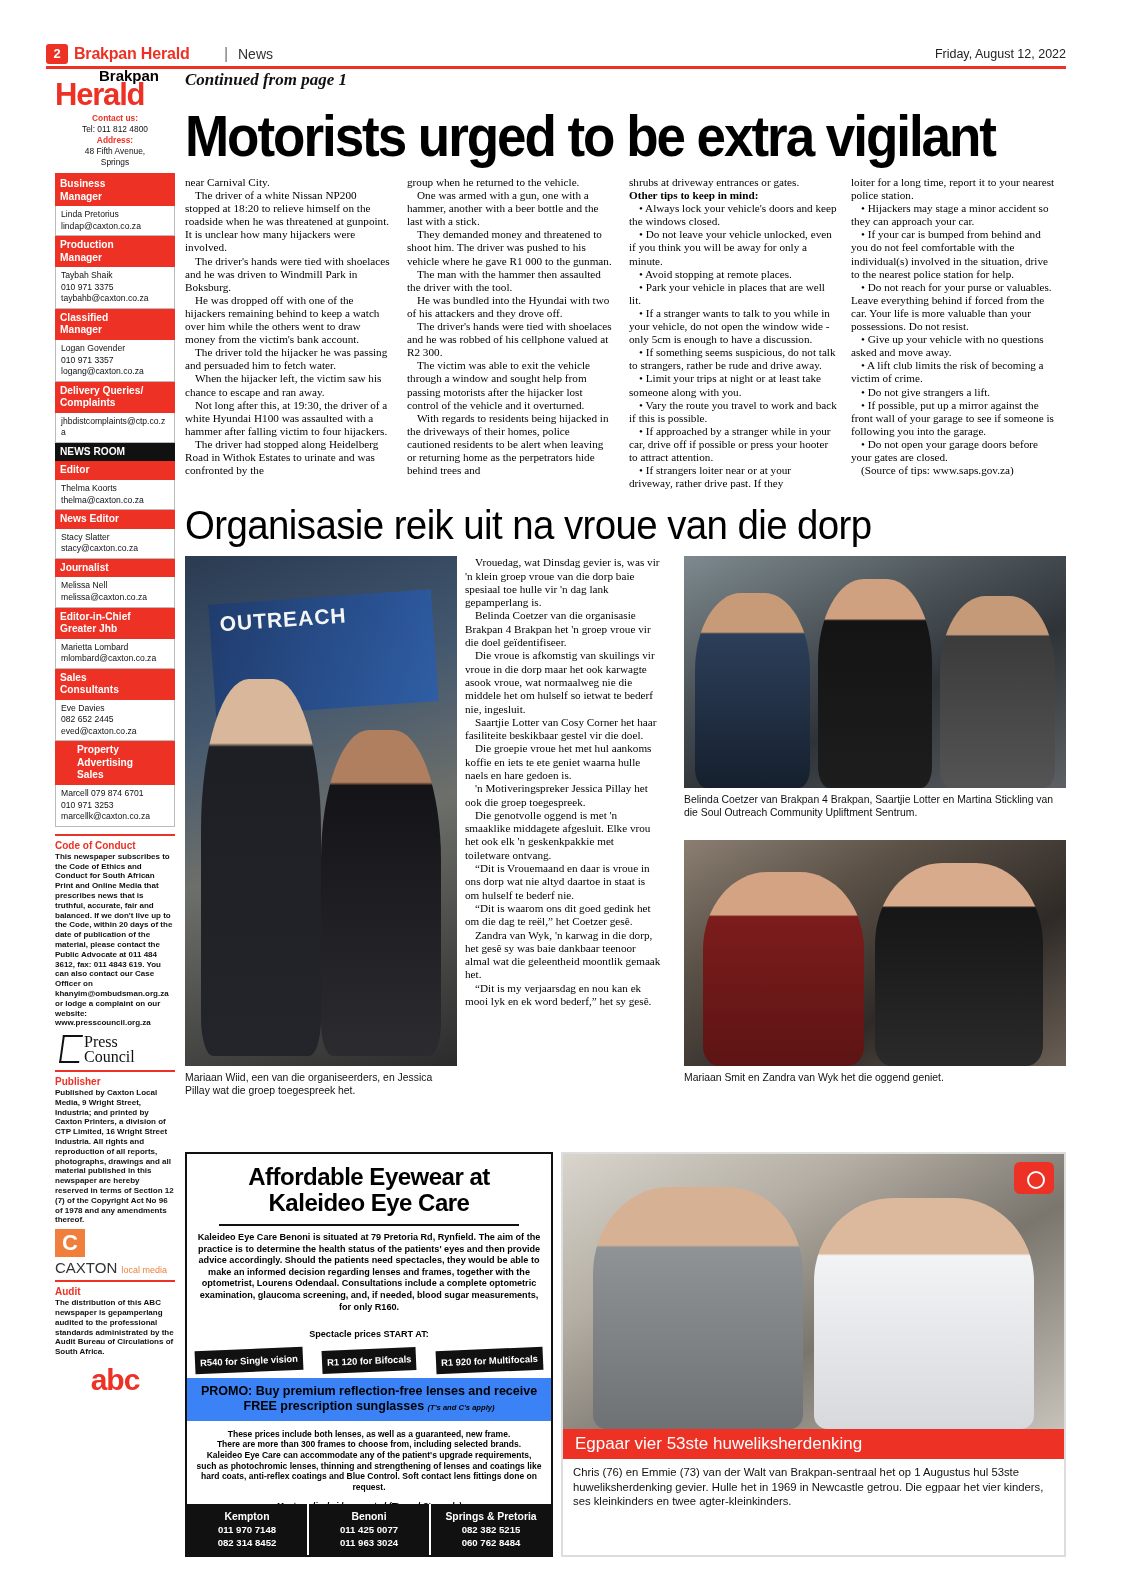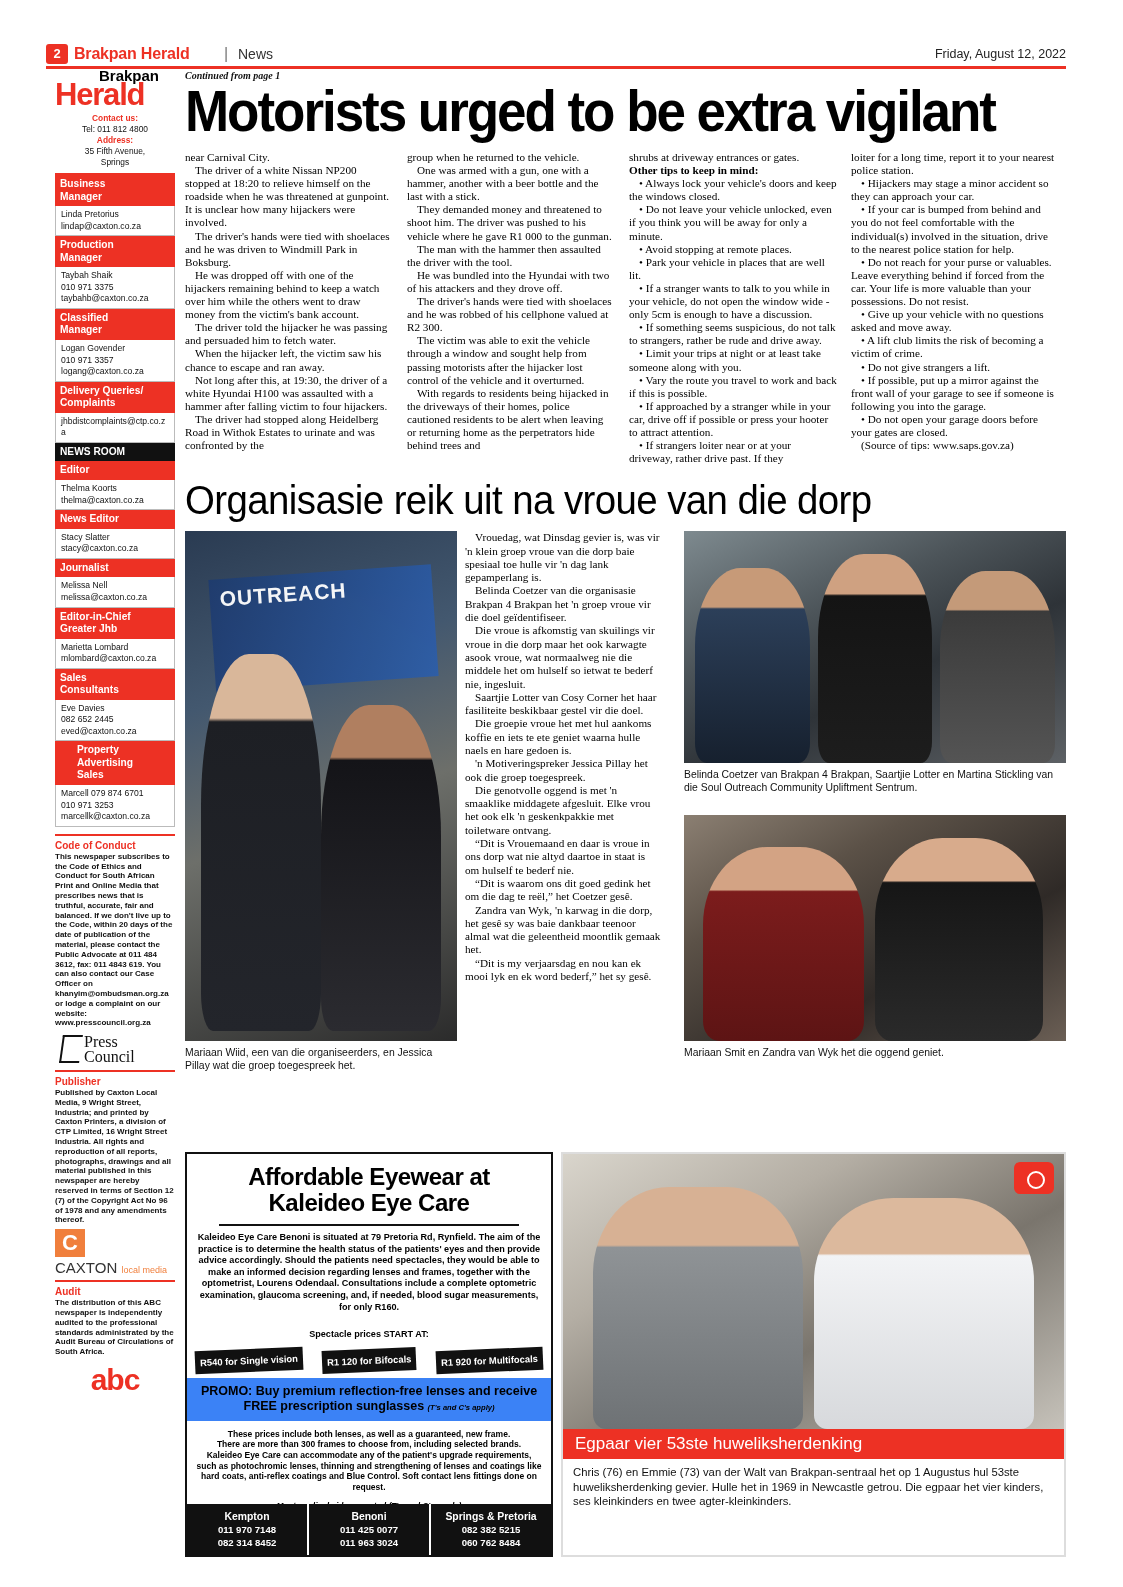--- a/index.html
+++ b/index.html
@@ -42,21 +42,21 @@
   .cax-c{width:30px;height:28px;background:#F07F3C;color:#fff;font-weight:bold;font-size:22px;
      text-align:center;line-height:28px;font-family:"Liberation Sans",sans-serif;}
   .cax-w{font-size:15px;letter-spacing:0px;color:#333;margin-top:2px;}
   .cax-w span{color:#F07F3C;font-size:9px;}
 
   .abc{color:#ED3124;font-size:30px;font-weight:bold;text-align:center;margin-top:6px;
      font-family:"Liberation Sans",sans-serif;letter-spacing:-1px;}
 
   
   .main{position:absolute;left:185px;top:70px;width:881px;}
-  .contfrom{font-family:"Liberation Serif",serif;font-style:italic;font-weight:bold;font-size:10px;color:#111;margin-bottom:0;}
+  .contfrom{font-family:"Liberation Serif",serif;font-style:italic;font-weight:bold;font-size:17px;color:#111;margin-bottom:16px;}
   .headline1{font-family:"Liberation Sans",sans-serif;font-weight:bold;font-size:57px;line-height:60px;
      letter-spacing:-2.2px;color:#000;transform:scaleX(.93);transform-origin:left center;white-space:nowrap;}
 
   .cols4{display:flex;gap:14px;margin-top:10px;}
   .col{width:208px;font-family:"Liberation Serif",serif;font-size:11.2px;line-height:13.1px;text-align:left;color:#000;}
   .col p{margin:0;text-indent:10px;}
   .col p.noind{text-indent:0;}
   .col p.bold{font-weight:bold;text-indent:0;}
 
   
@@ -130,21 +130,21 @@
 
   <div class="rail">
     <div class="logo">
       <div class="l1">Brakpan</div>
       <div class="l2">Herald</div>
     </div>
     <div class="contact">
       <div class="hd">Contact us:</div>
       <div>Tel: 011 812 4800</div>
       <div class="hd">Address:</div>
-      <div>35 Fifth Avenue,</div>
+      <div>48 Fifth Avenue,</div>
       <div>Springs</div>
     </div>
     <div class="railsep"></div>
     <div id="staff-list">
         <div class="rrow-h" style="white-space: pre-line;">Business
 Manager</div>
         <div class="rrow-b">
           <div>Linda Pretorius</div>
           <div>lindap@caxton.co.za</div>
         </div>
@@ -217,21 +217,21 @@
     <div class="railsep" style="margin-top:6px"></div>
     <div class="blk-title">Publisher</div>
     <div class="blk-body">Published by Caxton Local Media, 9 Wright Street, Industria; and printed by Caxton Printers, a division of CTP Limited, 16 Wright Street Industria. All rights and reproduction of all reports, photographs, drawings and all material published in this newspaper are hereby reserved in terms of Section 12 (7) of the Copyright Act No 96 of 1978 and any amendments thereof.</div>
     <div class="caxton">
       <div class="cax-c">C</div>
       <div class="cax-w"><span style="color:#333;font-size:15px">CAXTON</span> <span>local media</span></div>
     </div>
 
     <div class="railsep" style="margin-top:4px"></div>
     <div class="blk-title">Audit</div>
-    <div class="blk-body">The distribution of this ABC newspaper is independently audited to the professional standards administrated by the Audit Bureau of Circulations of South Africa.</div>
+    <div class="blk-body">The distribution of this ABC newspaper is gepamperlang audited to the professional standards administrated by the Audit Bureau of Circulations of South Africa.</div>
     <div class="abc">abc</div>
   </div>
 
   <div class="main">
     <div class="contfrom">Continued from page 1</div>
     <div class="headline1">Motorists urged to be extra vigilant</div>
 
     <div class="cols4" id="article1-cols">
         <div class="col">
           <p class="noind">near Carnival City.</p>

